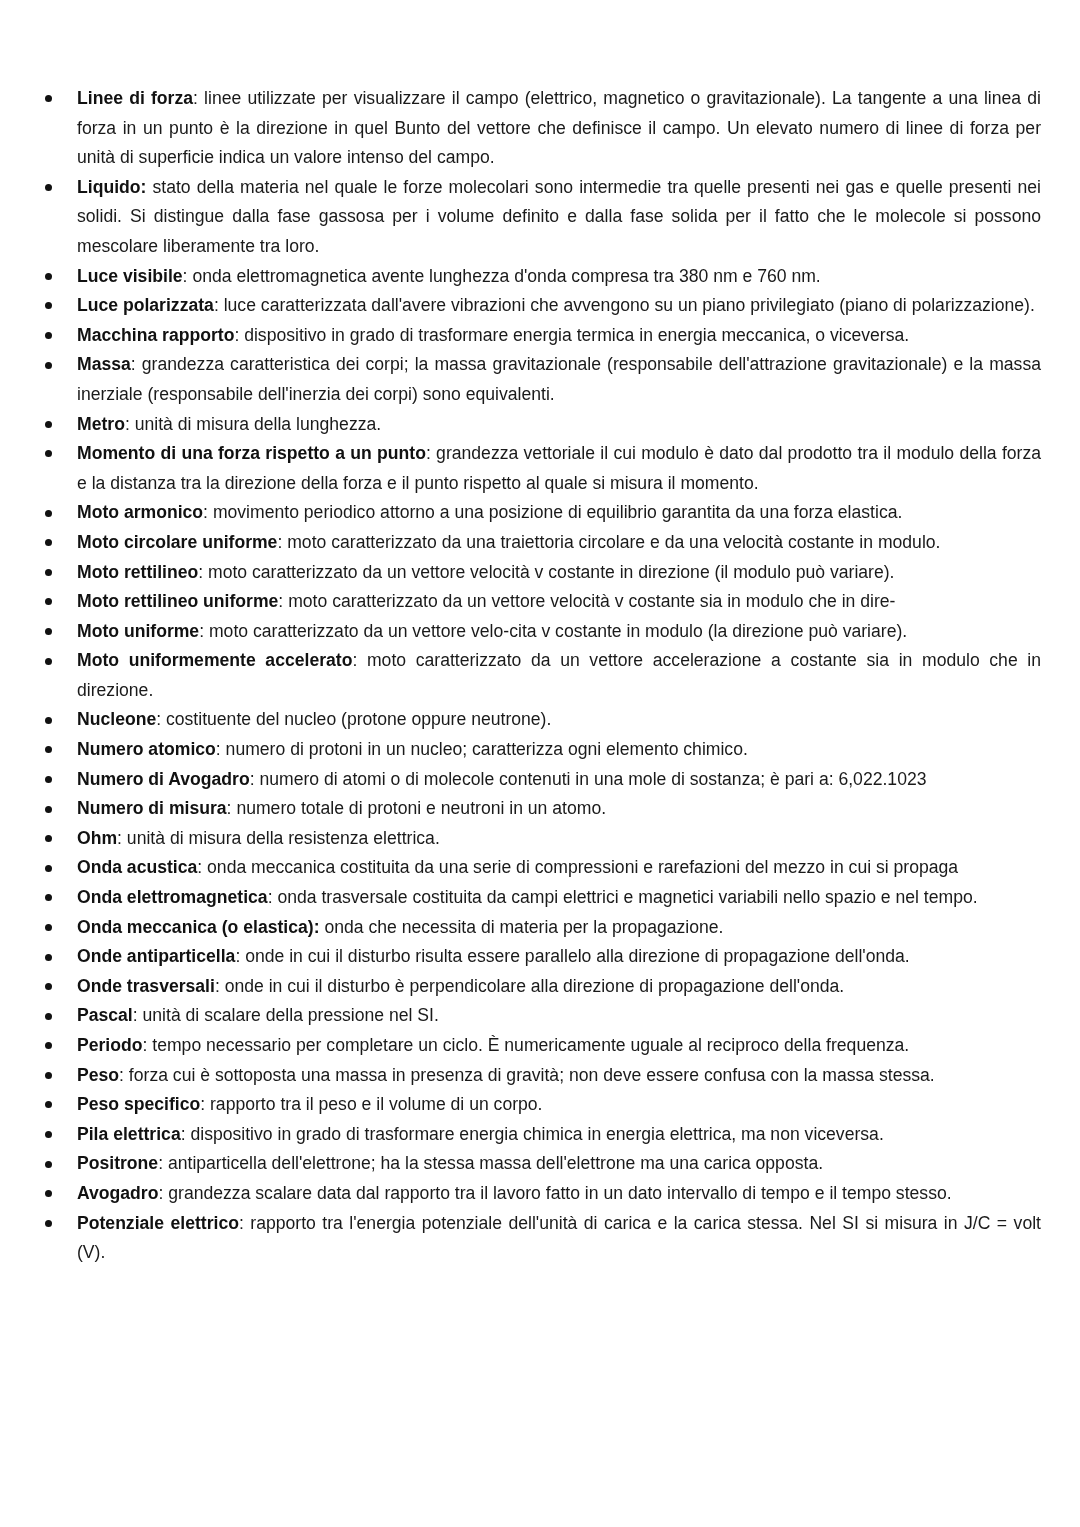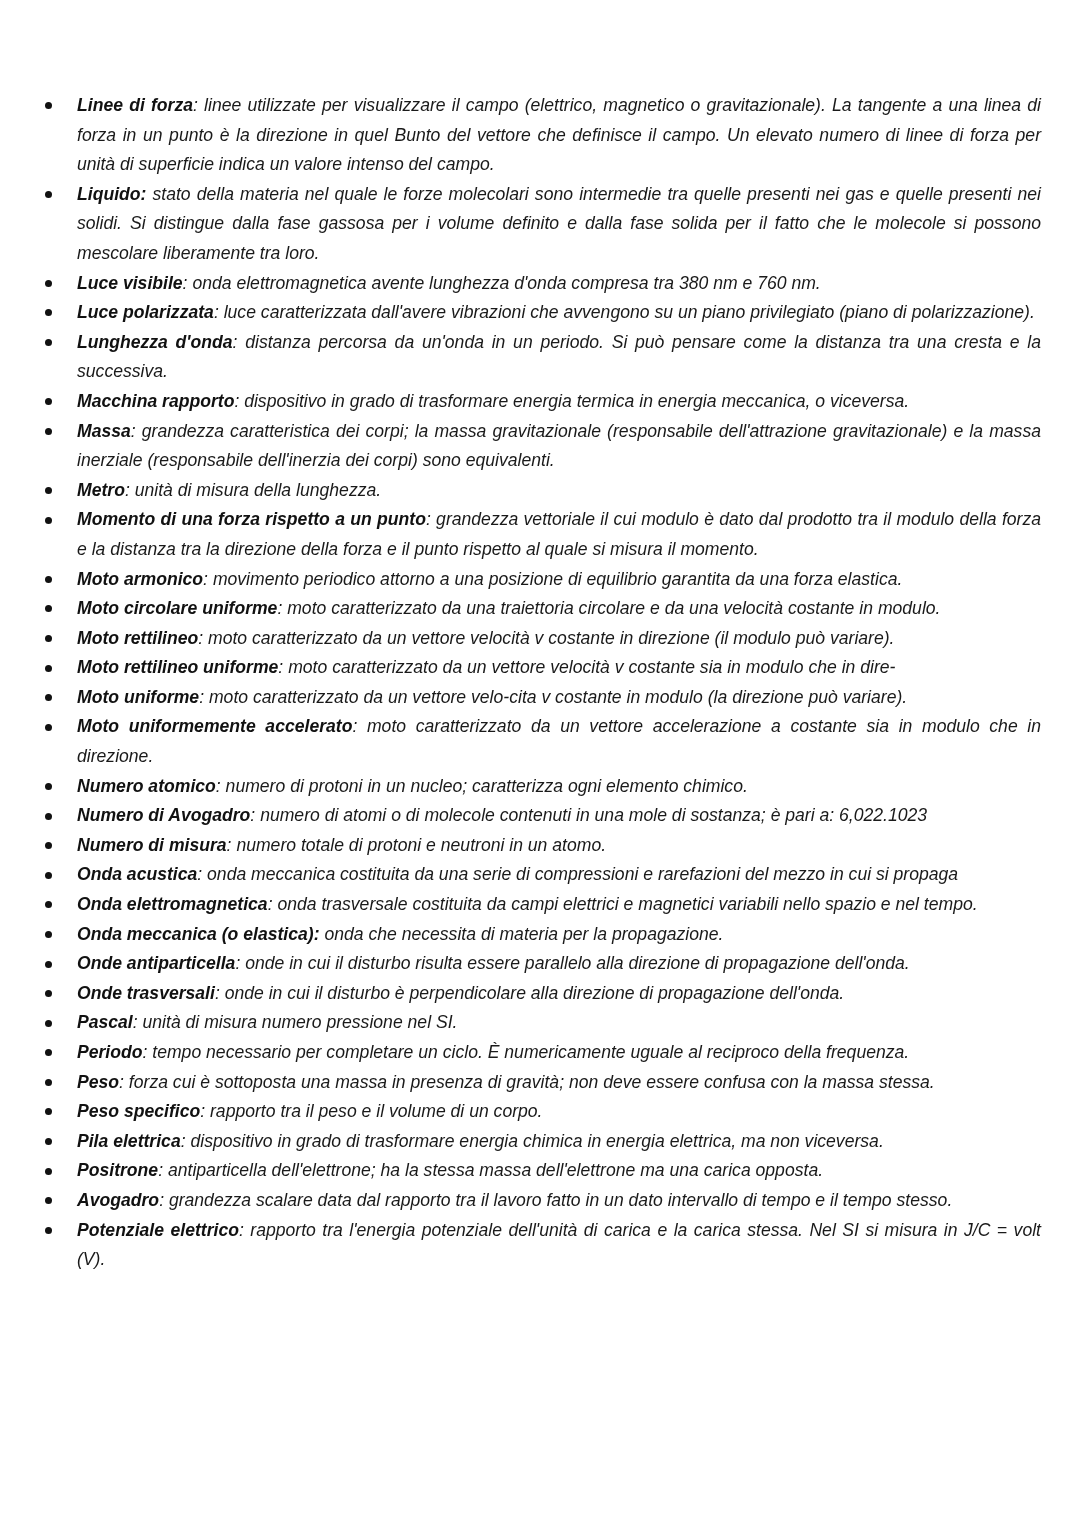--- a/index.html
+++ b/index.html
@@ -11,23 +11,22 @@
       width: 1080px;
       height: 1527px;
       overflow: hidden;
       position: relative;
       font-family: "Liberation Sans", "DejaVu Sans", sans-serif;
       color: #1a1a1a;
     }
     .page {
       position: absolute;
       left: 0;
-      top: 91px;
+      top: 84px;
       width: 1080px;
-      font-style: italic;
     }
     .glossary {
       list-style: none;
       margin: 0;
       padding: 0 39px 0 77px;
     }
     .entry {
       position: relative;
       font-size: 17.6px;
       line-height: 29.6px;
@@ -66,40 +65,41 @@
   </style>
 </head>
 <body>
 
 <div class="page">
   <ul class="glossary">
     <li class="entry"><span class="bullet"></span><span class="term">Linee di forza</span><span>: </span><span class="def">linee utilizzate per visualizzare il campo (elettrico, magnetico o gravitazionale). La tangente a una linea di forza in un punto è la direzione in quel Bunto del vettore che definisce il campo. Un elevato numero di linee di forza per unità di superficie indica un valore intenso del campo.</span></li>
     <li class="entry"><span class="bullet"></span><span class="term">Liquido:</span><span> </span><span class="def">stato della materia nel quale le forze molecolari sono intermedie tra quelle presenti nei gas e quelle presenti nei solidi. Si distingue dalla fase gassosa per i volume definito e dalla fase solida per il fatto che le molecole si possono mescolare liberamente tra loro.</span></li>
     <li class="entry nojustify"><span class="bullet"></span><span class="term">Luce visibile</span><span>: </span><span class="def">onda elettromagnetica avente lunghezza d'onda compresa tra 380 nm e 760 nm.</span></li>
     <li class="entry"><span class="bullet"></span><span class="term">Luce polarizzata</span><span>: </span><span class="def">luce caratterizzata dall'avere vibrazioni che avvengono su un piano privilegiato (piano di polarizzazione).</span></li>
-    <li class="entry"><span class="bullet"></span><span class="term">Lunghezza d'onda</span><span>: </span><span class="def">distanza percorsa da un'onda in un periodo. Si può pensare come la distanza tra una cresta e la successiva.</span></li>
     <li class="entry nojustify"><span class="bullet"></span><span class="term">Macchina rapporto</span><span>: </span><span class="def">dispositivo in grado di trasformare energia termica in energia meccanica, o viceversa.</span></li>
     <li class="entry"><span class="bullet"></span><span class="term">Massa</span><span>: </span><span class="def">grandezza caratteristica dei corpi; la massa gravitazionale (responsabile dell'attrazione gravitazionale) e la massa inerziale (responsabile dell'inerzia dei corpi) sono equivalenti.</span></li>
     <li class="entry nojustify"><span class="bullet"></span><span class="term">Metro</span><span>: </span><span class="def">unità di misura della lunghezza.</span></li>
     <li class="entry"><span class="bullet"></span><span class="term">Momento di una forza rispetto a un punto</span><span>: </span><span class="def">grandezza vettoriale il cui modulo è dato dal prodotto tra il modulo della forza e la distanza tra la direzione della forza e il punto rispetto al quale si misura il momento.</span></li>
     <li class="entry nojustify"><span class="bullet"></span><span class="term">Moto armonico</span><span>: </span><span class="def">movimento periodico attorno a una posizione di equilibrio garantita da una forza elastica.</span></li>
     <li class="entry nojustify"><span class="bullet"></span><span class="term">Moto circolare uniforme</span><span>: </span><span class="def">moto caratterizzato da una traiettoria circolare e da una velocità costante in modulo.</span></li>
     <li class="entry nojustify"><span class="bullet"></span><span class="term">Moto rettilineo</span><span>: </span><span class="def">moto caratterizzato da un vettore velocità v costante in direzione (il modulo può variare).</span></li>
     <li class="entry nojustify"><span class="bullet"></span><span class="term">Moto rettilineo uniforme</span><span>: </span><span class="def">moto caratterizzato da un vettore velocità v costante sia in modulo che in dire-</span></li>
     <li class="entry nojustify"><span class="bullet"></span><span class="term">Moto uniforme</span><span>: </span><span class="def">moto caratterizzato da un vettore velo-cita v costante in modulo (la direzione può variare).</span></li>
     <li class="entry"><span class="bullet"></span><span class="term">Moto uniformemente accelerato</span><span>: </span><span class="def">moto caratterizzato da un vettore accelerazione a costante sia in modulo che in direzione.</span></li>
+    <li class="entry nojustify"><span class="bullet"></span><span class="term">Nucleone</span><span>: </span><span class="def">costituente del nucleo (protone oppure neutrone).</span></li>
     <li class="entry nojustify"><span class="bullet"></span><span class="term">Numero atomico</span><span>: </span><span class="def">numero di protoni in un nucleo; caratterizza ogni elemento chimico.</span></li>
     <li class="entry nojustify"><span class="bullet"></span><span class="term">Numero di Avogadro</span><span>: </span><span class="def">numero di atomi o di molecole contenuti in una mole di sostanza; è pari a: 6,022.1023</span></li>
     <li class="entry nojustify"><span class="bullet"></span><span class="term">Numero di misura</span><span>: </span><span class="def">numero totale di protoni e neutroni in un atomo.</span></li>
+    <li class="entry nojustify"><span class="bullet"></span><span class="term">Ohm</span><span>: </span><span class="def">unità di misura della resistenza elettrica.</span></li>
     <li class="entry nojustify"><span class="bullet"></span><span class="term">Onda acustica</span><span>: </span><span class="def">onda meccanica costituita da una serie di compressioni e rarefazioni del mezzo in cui si propaga</span></li>
     <li class="entry"><span class="bullet"></span><span class="term">Onda elettromagnetica</span><span>: </span><span class="def">onda trasversale costituita da campi elettrici e magnetici variabili nello spazio e nel tempo.</span></li>
     <li class="entry nojustify"><span class="bullet"></span><span class="term">Onda meccanica (o elastica):</span><span> </span><span class="def">onda che necessita di materia per la propagazione.</span></li>
     <li class="entry nojustify"><span class="bullet"></span><span class="term">Onde antiparticella</span><span>: </span><span class="def">onde in cui il disturbo risulta essere parallelo alla direzione di propagazione dell'onda.</span></li>
     <li class="entry nojustify"><span class="bullet"></span><span class="term">Onde trasversali</span><span>: </span><span class="def">onde in cui il disturbo è perpendicolare alla direzione di propagazione dell'onda.</span></li>
-    <li class="entry nojustify"><span class="bullet"></span><span class="term">Pascal</span><span>: </span><span class="def">unità di misura numero pressione nel SI.</span></li>
+    <li class="entry nojustify"><span class="bullet"></span><span class="term">Pascal</span><span>: </span><span class="def">unità di scalare della pressione nel SI.</span></li>
     <li class="entry nojustify"><span class="bullet"></span><span class="term">Periodo</span><span>: </span><span class="def">tempo necessario per completare un ciclo. È numericamente uguale al reciproco della frequenza.</span></li>
     <li class="entry nojustify"><span class="bullet"></span><span class="term">Peso</span><span>: </span><span class="def">forza cui è sottoposta una massa in presenza di gravità; non deve essere confusa con la massa stessa.</span></li>
     <li class="entry nojustify"><span class="bullet"></span><span class="term">Peso specifico</span><span>: </span><span class="def">rapporto tra il peso e il volume di un corpo.</span></li>
     <li class="entry nojustify"><span class="bullet"></span><span class="term">Pila elettrica</span><span>: </span><span class="def">dispositivo in grado di trasformare energia chimica in energia elettrica, ma non viceversa.</span></li>
     <li class="entry nojustify"><span class="bullet"></span><span class="term">Positrone</span><span>: </span><span class="def">antiparticella dell'elettrone; ha la stessa massa dell'elettrone ma una carica opposta.</span></li>
     <li class="entry nojustify"><span class="bullet"></span><span class="term">Avogadro</span><span>: </span><span class="def">grandezza scalare data dal rapporto tra il lavoro fatto in un dato intervallo di tempo e il tempo stesso.</span></li>
     <li class="entry"><span class="bullet"></span><span class="term">Potenziale elettrico</span><span>: </span><span class="def">rapporto tra l'energia potenziale dell'unità di carica e la carica stessa. Nel SI si misura in J/C = volt (V).</span></li>
   </ul>
 </div>
 

